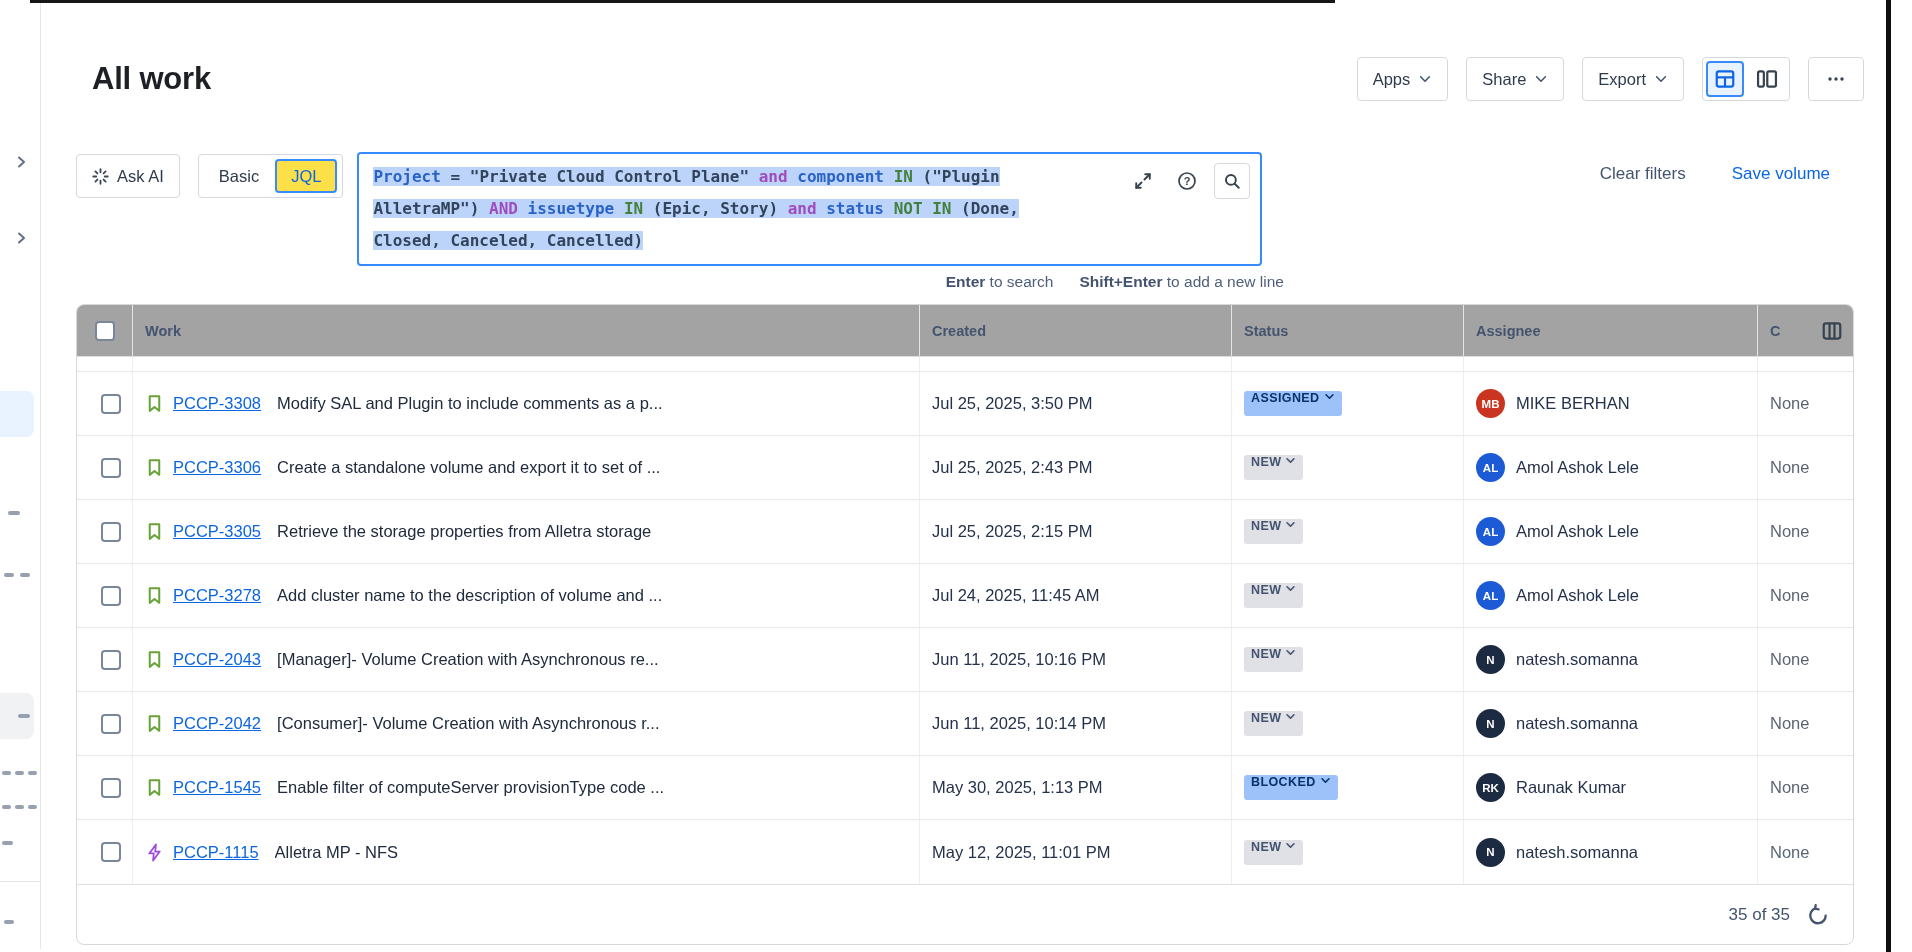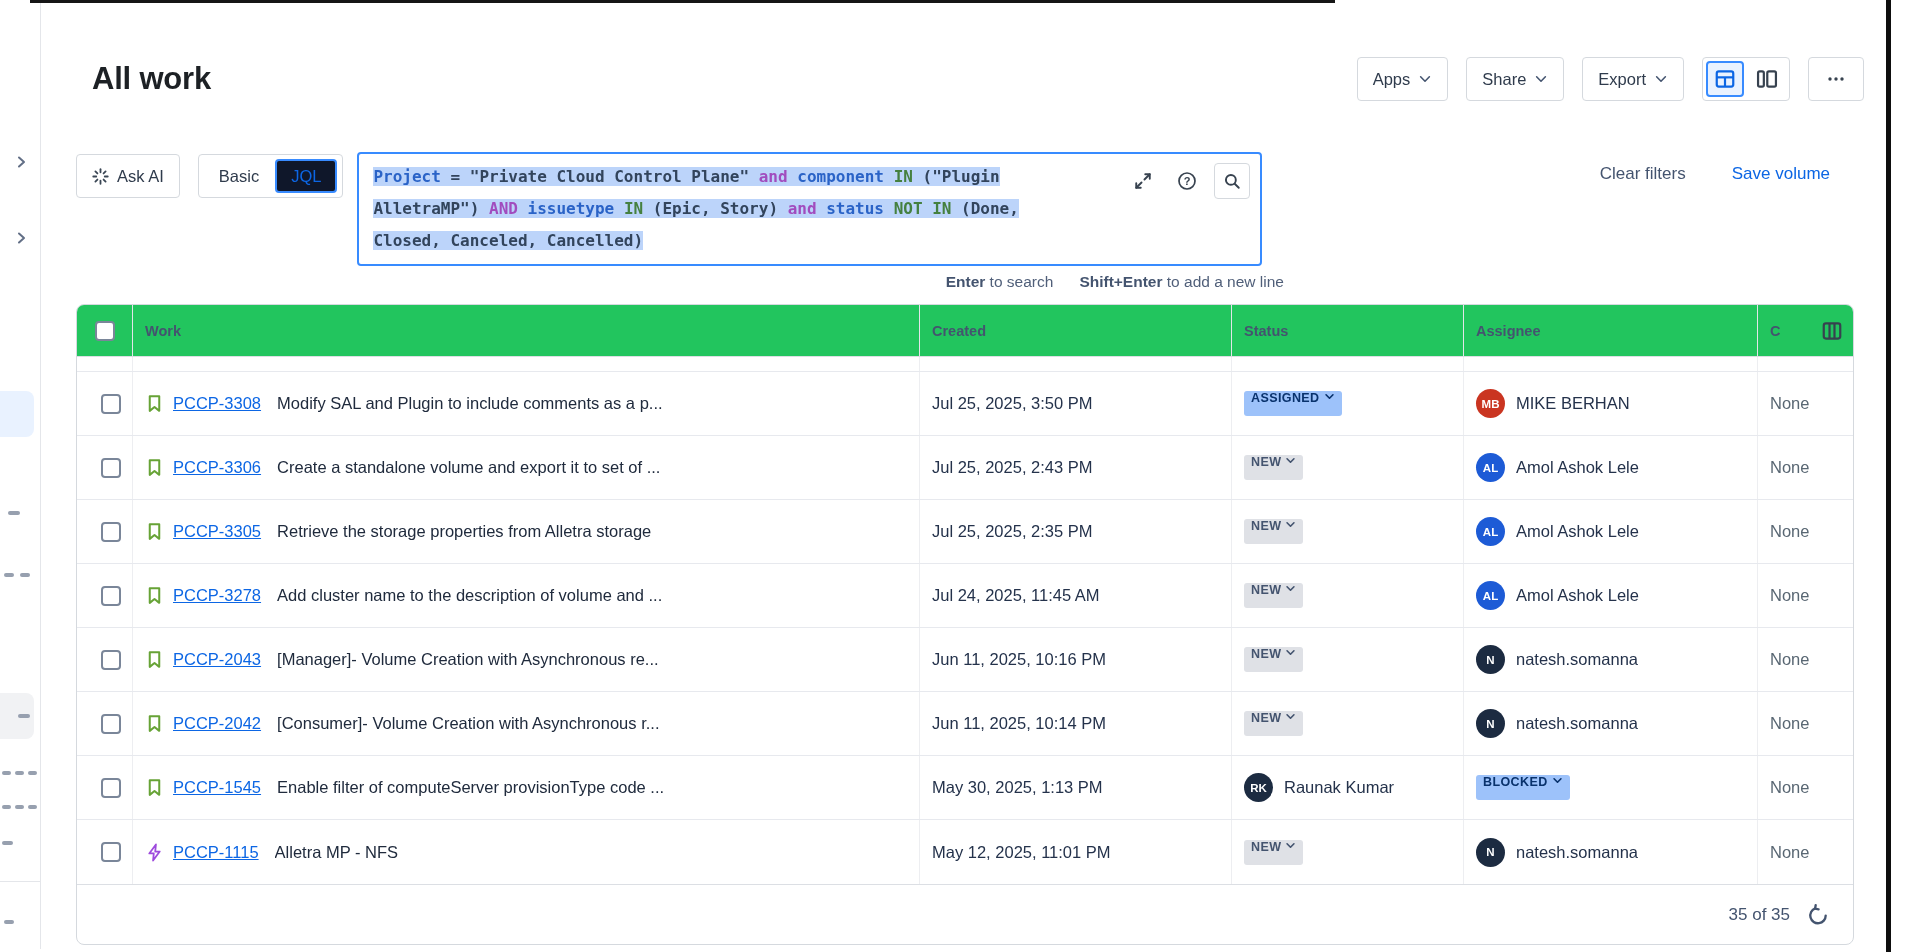--- a/index.html
+++ b/index.html
@@ -38,21 +38,21 @@
   .btn-more { width:56px; justify-content:center; padding:0; }
 
   
   .filter-row { display:flex; align-items:flex-start; margin:49px 0 0 34px; padding-right:56px; }
   .btn-askai { height:44px; margin-top:2px; }
   .segmented { display:flex; align-items:center; height:44px; margin-top:2px; margin-left:18px;
     border:1px solid #d5d9de; border-radius:4px; background:#fff; padding:0 4px; }
   .seg-basic { height:100%; display:flex; align-items:center; padding:0 16px;
     font-size:16.5px; color:#2f3b4c; background:none; border:none; cursor:pointer; }
   .seg-jql { display:flex; align-items:center; height:34px; padding:0 14px; margin-right:1px;
-    border:2px solid #388bff; border-radius:4px; background:#0f172a; color:#0c66e4;
+    border:2px solid #388bff; border-radius:4px; background:#fde047; color:#0c66e4;
     font-size:16.5px; cursor:pointer; }
 
   .jql-box { position:relative; width:905px; min-height:112px; margin-left:14px;
     border:2px solid #388bff; border-radius:4px; background:#fff; padding:7px 14px; }
   .jql-lines { font-family:"DejaVu Sans Mono", monospace; font-size:16px; font-weight:bold;
     line-height:32px; white-space:pre; }
   .jql-line > span.sel { background:#bcd4fa; }
   .jql-icons { position:absolute; top:9px; right:10px; display:flex; align-items:center; gap:10px; }
   .icon-plain { width:34px; height:34px; display:flex; align-items:center; justify-content:center;
     background:none; border:none; cursor:pointer; }
@@ -67,21 +67,21 @@
   .hint-row { width:1208px; margin:7px 0 0 34px; text-align:right;
     font-size:15.5px; color:#505f79; }
   .hint-key { font-weight:700; color:#44546f; }
   .hint-gap { display:inline-block; width:26px; }
 
   
   .table { width:1778px; margin:13px 0 0 34px; border:1px solid #d5d9de; border-radius:8px;
     overflow:hidden; background:#fff; }
   .trow, .thead, .tstub { display:grid;
     grid-template-columns:56px 787px 312px 232px 294px 1fr; }
-  .thead { height:52px; background:#22c55e; border-bottom:1px solid #dcdfe4; }
+  .thead { height:52px; background:#a3a3a3; border-bottom:1px solid #dcdfe4; }
   .thead .cell { display:flex; align-items:center; font-size:14.5px; font-weight:700;
     color:#44546f; padding-left:12px; border-right:1px solid #e3e5e9; }
   .thead .cell:last-child { border-right:none; }
   .tstub { height:15px; border-bottom:1px solid #e7e9ee; }
   .tstub .cell { border-right:1px solid #edeef1; }
   .tstub .cell:last-child { border-right:none; }
   .trow { height:64px; border-bottom:1px solid #e7e9ee; }
   .trow:last-child { border-bottom:none; }
   .cell { display:flex; align-items:center; min-width:0; }
   .trow .cell { border-right:1px solid #edeef1; padding-left:12px; font-size:16.5px; color:#24324b; }
@@ -343,21 +343,21 @@
           <div class="cell">
             <span class="type-icon">
               <svg width="19" height="19" viewBox="0 0 16 16">
                 <path d="M4 1.8 H12 V14.2 L8 11 L4 14.2 Z" fill="none" stroke="#67a336" stroke-width="1.7" stroke-linejoin="round"></path>
               </svg>
             </span>
             <a class="key">PCCP-3305</a>
             <span class="ititle">Retrieve the storage properties from Alletra storage</span>
           </div>
           <div class="cell">
-            <span>Jul 25, 2025, 2:35 PM</span>
+            <span>Jul 25, 2025, 2:15 PM</span>
           </div>
           <div class="cell">
             <span class="badge" style="background:#dfe1e6;color:#44546f">
               <span>NEW</span>
               <svg width="11" height="11" viewBox="0 0 16 16">
                 <path d="M3 5.5 L8 10.5 L13 5.5" fill="none" stroke="currentColor" stroke-width="2.4" stroke-linecap="round" stroke-linejoin="round"></path>
               </svg>
             </span>
           </div>
           <div class="cell">
@@ -474,30 +474,30 @@
                 <path d="M4 1.8 H12 V14.2 L8 11 L4 14.2 Z" fill="none" stroke="#67a336" stroke-width="1.7" stroke-linejoin="round"></path>
               </svg>
             </span>
             <a class="key">PCCP-1545</a>
             <span class="ititle">Enable filter of computeServer provisionType code ...</span>
           </div>
           <div class="cell">
             <span>May 30, 2025, 1:13 PM</span>
           </div>
           <div class="cell">
+            <span class="badge" style="background:#9dc2fa;color:#09326c">
+              <span>BLOCKED</span>
+              <svg width="11" height="11" viewBox="0 0 16 16">
+                <path d="M3 5.5 L8 10.5 L13 5.5" fill="none" stroke="currentColor" stroke-width="2.4" stroke-linecap="round" stroke-linejoin="round"></path>
+              </svg>
+            </span>
+          </div>
+          <div class="cell">
             <span class="avatar" style="background:#1c2b41">RK</span>
             <span class="aname">Raunak Kumar</span>
-          </div>
-          <div class="cell">
-            <span class="badge" style="background:#9dc2fa;color:#09326c">
-              <span>BLOCKED</span>
-              <svg width="11" height="11" viewBox="0 0 16 16">
-                <path d="M3 5.5 L8 10.5 L13 5.5" fill="none" stroke="currentColor" stroke-width="2.4" stroke-linecap="round" stroke-linejoin="round"></path>
-              </svg>
-            </span>
           </div>
           <div class="cell c-last">
             <span>None</span>
           </div>
         </div>
         <div class="trow">
           <div class="cell c-check">
             <span class="checkbox"></span>
           </div>
           <div class="cell">

